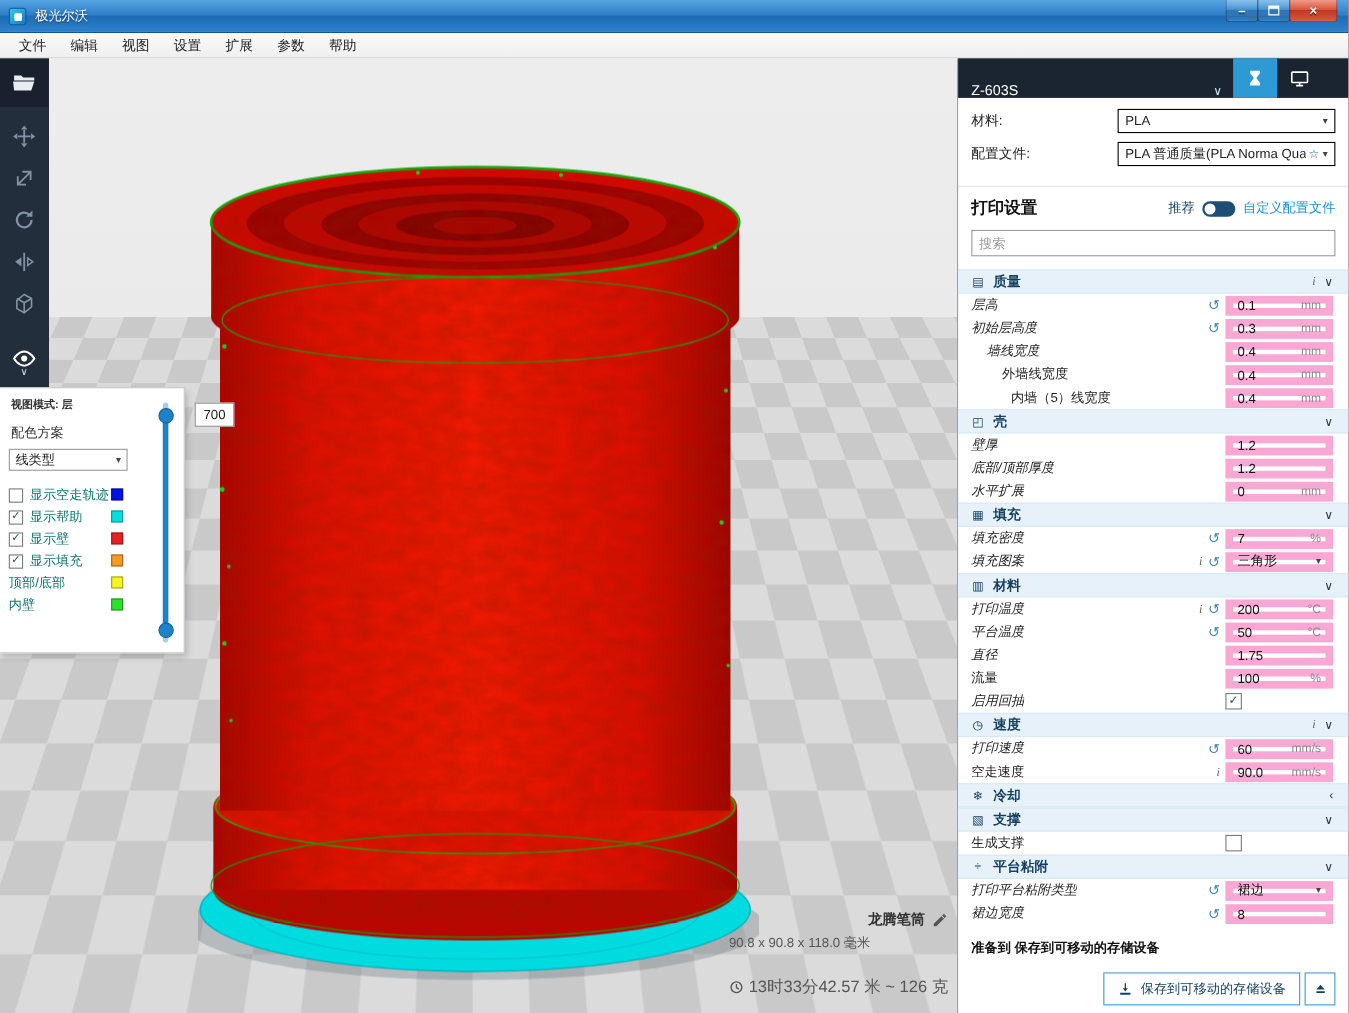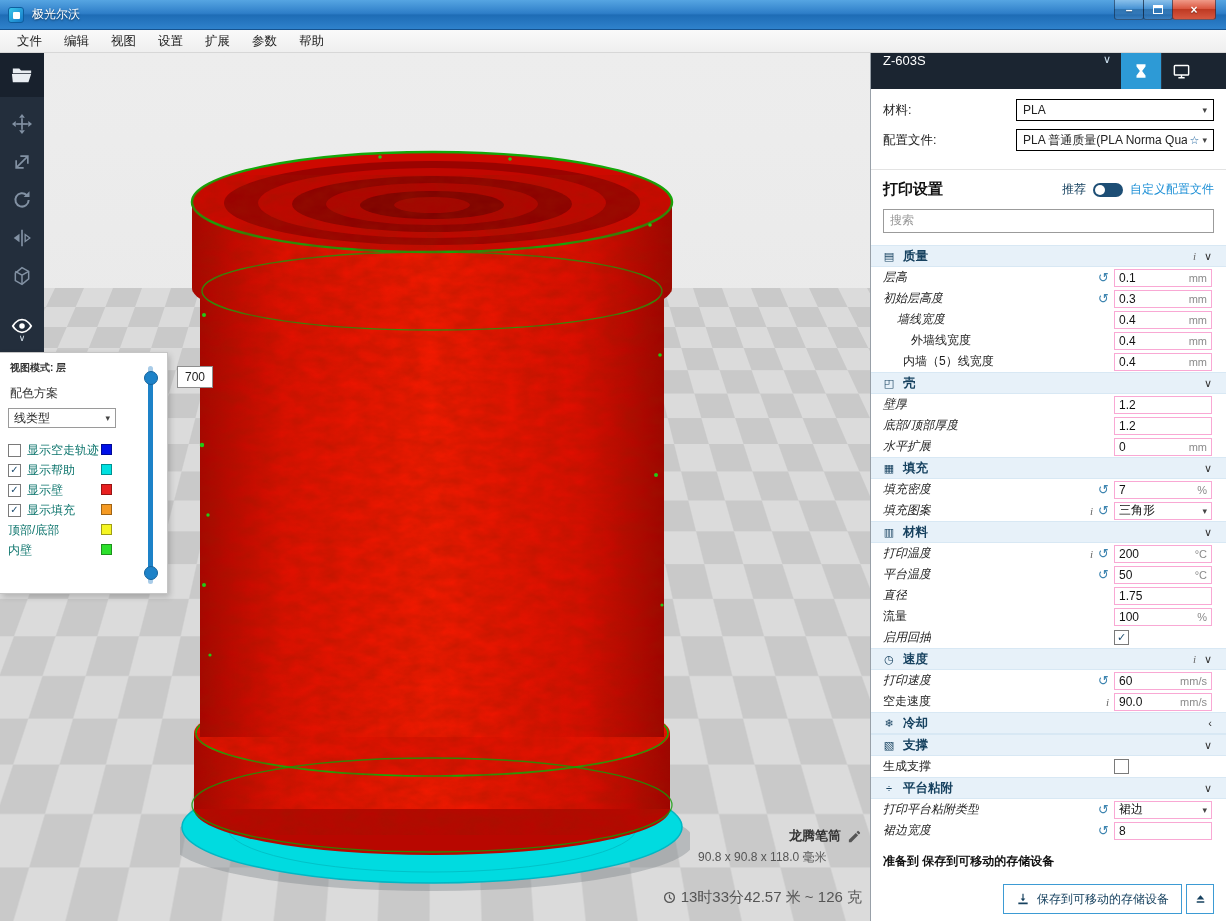--- a/index.html
+++ b/index.html
@@ -31,21 +31,21 @@
   
   .viewport{position:absolute;left:0;top:53px;width:870px;height:868px;overflow:hidden;
     background:linear-gradient(#EDEDED,#E3E3E3)}
   .floor{position:absolute;left:-380px;top:235px;width:1630px;height:1300px;
     transform:perspective(950px) rotateX(50deg);transform-origin:50% 0;
     background-image:conic-gradient(#C9C9C9 0 25%,#DBDBDB 0 50%,#C9C9C9 0 75%,#DBDBDB 0);
     background-size:58px 58px}
   .model-svg{position:absolute;left:180px;top:92px}
   .axis-marker{position:absolute;left:844px;top:516px;width:22px;height:8px;border-top:2px dashed #E01212}
 
-  .model-info{position:absolute;right:8px;bottom:14px;text-align:center}
+  .model-info{position:absolute;right:8px;bottom:14px;text-align:left}
   .mi-name{display:flex;justify-content:flex-end;align-items:center;gap:6px;font-size:13px;font-weight:bold;color:#333}
   .mi-dims{font-size:12px;color:#555;margin-top:4px}
   .mi-stats{display:flex;justify-content:flex-end;align-items:center;gap:0;font-size:15px;color:#555;margin-top:22px}
   .mi-time{display:flex;align-items:center;gap:5px}
 
   .brand{position:absolute;left:10px;bottom:8px;display:flex;align-items:flex-start;gap:4px}
   .brand-texts{display:flex;flex-direction:column}
   .brand-cn{font-size:15px;font-weight:bold;color:#1E9BE9;line-height:16px}
   .brand-reg{font-size:8px;color:#E03020;vertical-align:super}
   .brand-en{font-size:7.5px;letter-spacing:3px;color:#8FBAD6;margin-top:1px}
@@ -80,21 +80,21 @@
   .layer-range{position:absolute;left:148px;top:378px;width:5px;height:196px;background:#1D82C8}
   .layer-handle{position:absolute;left:144px;width:14px;height:14px;border-radius:50%;
     background:#1D82C8;border:1px solid #14639D;cursor:pointer}
   .layer-badge{position:absolute;left:177px;top:366px;width:36px;height:22px;background:#FFF;
     border:1px solid #8F8F8F;display:flex;align-items:center;justify-content:center;font-size:12px;color:#222}
 
   
   .right-panel{position:absolute;left:870px;top:53px;width:356px;height:868px;background:#FFF;
     border-left:1px solid #98A0A8;display:flex;flex-direction:column}
   .machine-bar{height:36px;background:#1B2531;display:flex;align-items:stretch;flex:0 0 36px}
-  .printer-select{flex:0 0 250px;display:flex;align-items:flex-start;color:#FFF;font-size:13px;
+  .printer-select{flex:0 0 250px;display:flex;align-items:flex-end;color:#FFF;font-size:13px;
     padding:0 10px 0 12px;cursor:pointer}
   .printer-select .chev{margin-left:auto;color:#CFE3F2;font-size:11px}
   .machine-tab{width:40px;display:flex;align-items:center;justify-content:center;cursor:pointer;border-left:1px solid #2B3848}
   .machine-tab.active{background:#2D9AD6;border-left:none}
 
   .config-area{padding:10px 12px 10px}
   .cfg-row{display:flex;align-items:center;height:22px;margin-bottom:8px}
   .cfg-label{width:133px;font-size:12.5px;color:#222}
   .cfg-select{flex:1;height:22px;border:1px solid #000000;background:#FFF;display:flex;align-items:center;
     padding:0 6px;font-size:12px;color:#222;cursor:pointer;min-width:0}
@@ -105,38 +105,38 @@
   .ps-header{border-top:1px solid #E3E3E3;padding:10px 12px 8px;display:flex;align-items:center}
   .ps-title{font-size:15px;font-weight:bold;color:#111}
   .ps-right{margin-left:auto;display:flex;align-items:center;gap:7px}
   .rec-label{font-size:12px;color:#16415F}
   .toggle{width:30px;height:14px;border-radius:8px;background:#1D4E75;position:relative;cursor:pointer}
   .toggle:after{content:"";position:absolute;left:2px;top:2px;width:10px;height:10px;border-radius:50%;background:#FFF}
   .custom-link{font-size:12px;color:#1E90D6;cursor:pointer}
 
   .search-wrap{padding:2px 12px 12px}
   .search-input{width:100%;height:24px;border:1px solid #9B9B9B;padding:0 6px;font-size:12px;color:#333;
-    font-family:Liberation Mono, monospace;outline:none;background:#FFF}
+    font-family:Liberation Serif, serif;outline:none;background:#FFF}
   .search-input::placeholder{color:#999}
 
   .settings-list{flex:0 0 auto}
   .sec-header{height:22px;background:#E7F1F9;border-top:1px solid #D8E8F4;border-bottom:1px solid #D8E8F4;
     display:flex;align-items:center;padding:0 14px 0 10px;cursor:pointer}
   .sec-icon{width:16px;text-align:center;color:#16415F;font-size:11px;margin-right:6px}
   .sec-title{font-size:12.5px;font-weight:bold;color:#16415F}
   .sec-right{margin-left:auto;display:flex;align-items:center;gap:8px}
   .sec-chev{font-size:11px;color:#333}
   .set-row{height:21px;display:flex;align-items:center;padding-right:14px}
   .row-label{font-size:12px;color:#222;white-space:nowrap;overflow:hidden}
   .row-label.it{font-style:italic}
   .row-icons{margin-left:auto;display:flex;align-items:center;gap:5px;margin-right:5px}
   .icon-info{font-family:"Liberation Serif","DejaVu Serif",serif;font-style:italic;font-size:11px;color:#666;cursor:pointer}
   .icon-revert{color:#3E85B0;font-size:13px;line-height:1;cursor:pointer}
   .ctl{flex:0 0 98px;width:98px;display:flex;align-items:center}
-  .val-box{width:98px;height:18px;border:1px solid #f9a8d4;background:#FFF;display:flex;align-items:center;
+  .val-box{width:98px;height:18px;border:7px solid #f9a8d4;background:#FFF;display:flex;align-items:center;
     padding:0 4px;font-size:12px;cursor:text}
   .val-box .val{flex:1;color:#111;white-space:nowrap;overflow:hidden}
   .val-box .unit{color:#8A8A8A;font-size:11px}
   .val-box.dd{cursor:pointer}
   .val-box.dd .dd-arrow{font-size:9px;color:#444}
 
   .output-area{margin-top:auto;padding:12px}
   .ready-text{font-size:12px;font-weight:bold;color:#111;margin-bottom:14px}
   .save-row{display:flex;justify-content:flex-end;gap:4px}
   .save-btn{height:30px;border:1px solid #3D9BD4;background:#FFF;display:flex;align-items:center;gap:7px;
@@ -473,21 +473,21 @@
           <span class="row-label" style="padding-left: 40px;">外墙线宽度</span>
           <span class="row-icons"></span>
           <span class="ctl">
             <span class="val-box">
               <span class="val">0.4</span>
               <span class="unit">mm</span>
             </span>
           </span>
         </div>
         <div class="set-row">
-          <span class="row-label" style="padding-left: 32px;">内墙（5）线宽度</span>
+          <span class="row-label" style="padding-left: 48px;">内墙（5）线宽度</span>
           <span class="row-icons"></span>
           <span class="ctl">
             <span class="val-box">
               <span class="val">0.4</span>
               <span class="unit">mm</span>
             </span>
           </span>
         </div>
         <div class="sec-header">
           <span class="sec-icon">◰</span>

